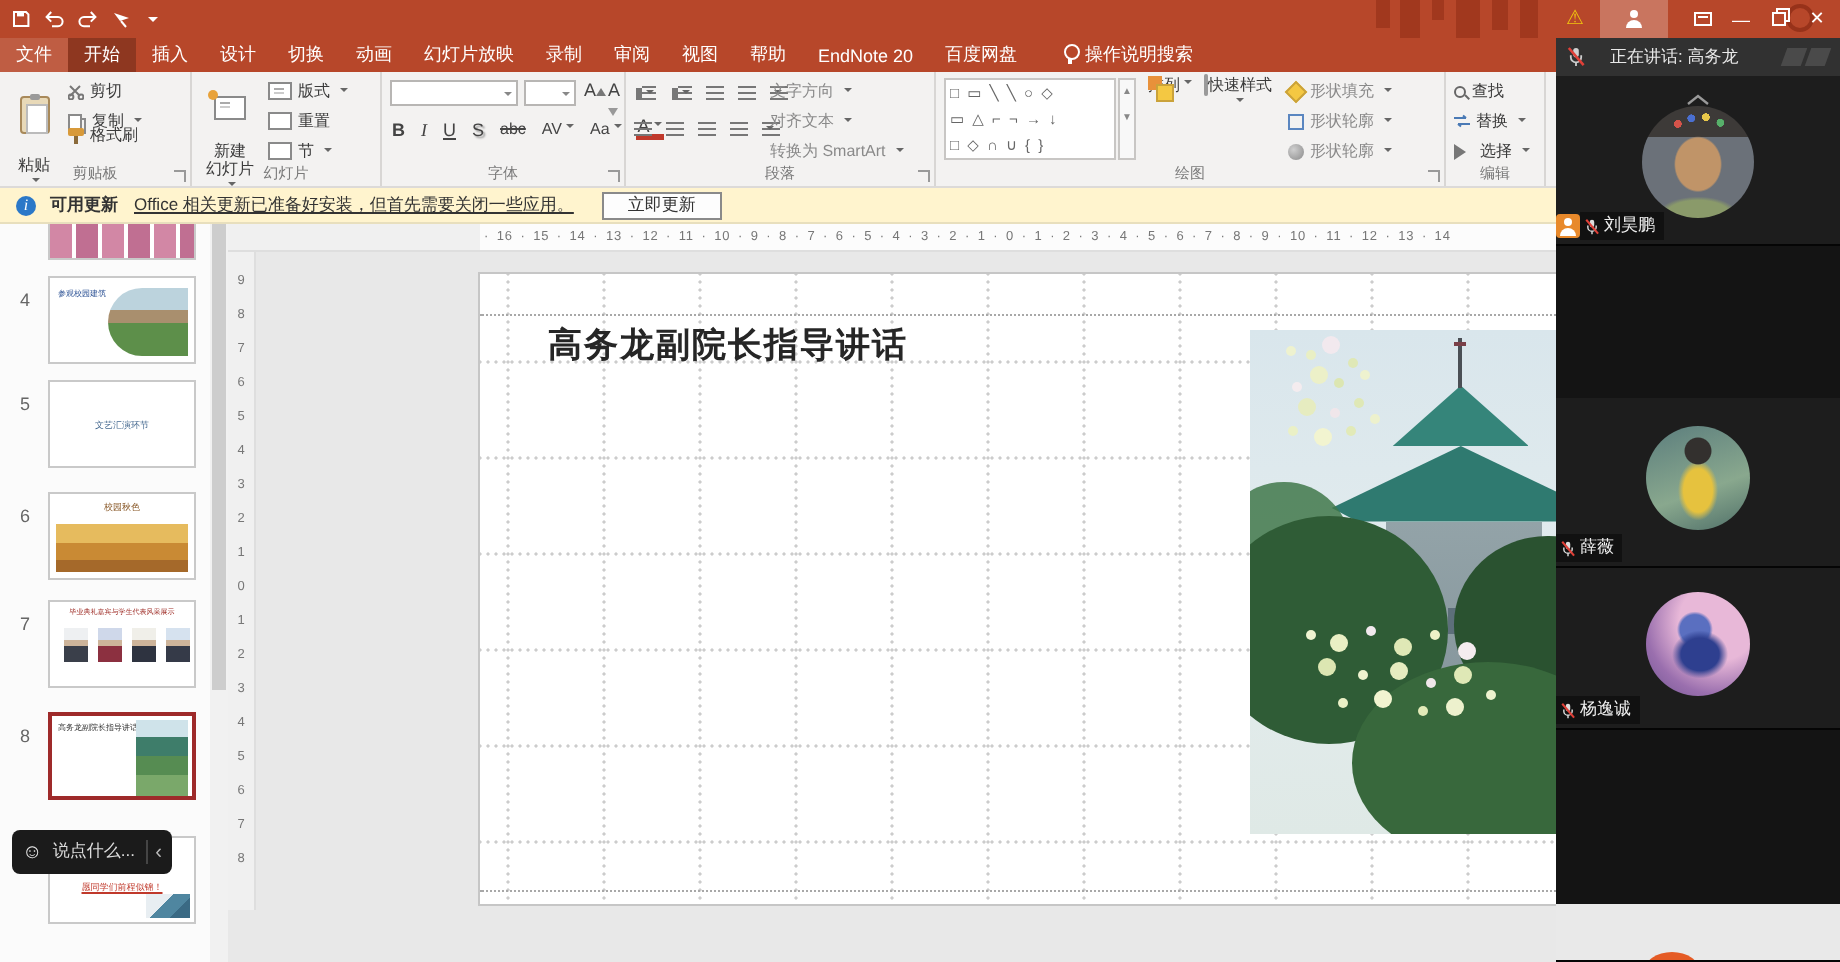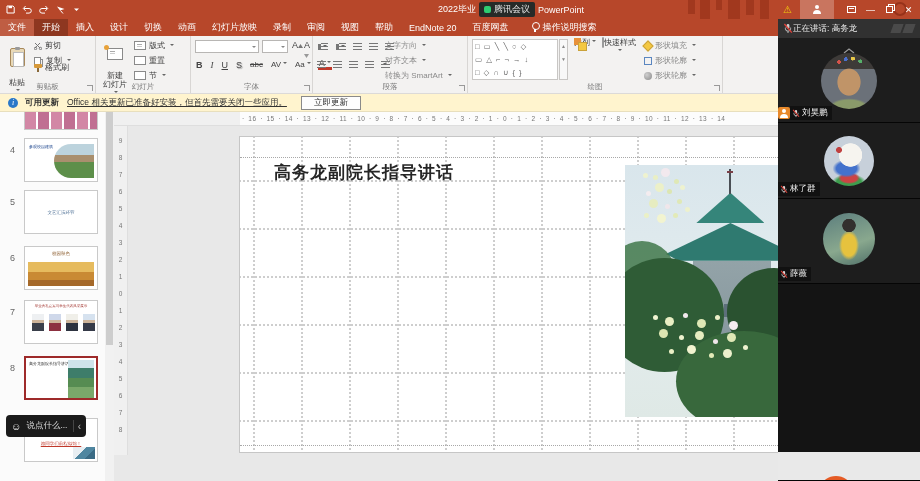--- a/index.html
+++ b/index.html
@@ -168,21 +168,21 @@
   .bl1{left:18px;top:8px;background:#eef2cf;box-shadow:10px 2px 0 #e9efc4,20px -3px 0 2px #f2e9ee,31px 6px 0 #dfe8b6,14px 12px 0 2px #ecf0c8,3px 18px 0 #f4ecef,24px 16px 0 #dce6b2,37px 12px 0 #eef2cf,8px 28px 0 2px #e6ecc0,22px 31px 0 #f0e6ea,34px 26px 0 #dfe8b6,1px 40px 0 #eaf0c6,16px 43px 0 2px #f2f4d0,30px 40px 0 #e2eab8,42px 34px 0 #edf1cd;}
   .bl2{left:28px;top:150px;background:#f0f4d2;box-shadow:14px 4px 0 2px #e9efc4,30px -2px 0 #f2e9ee,46px 6px 0 2px #dfe8b6,62px 0 0 #ecf0c8,78px 8px 0 2px #f4ecef,8px 16px 0 2px #dce6b2,26px 20px 0 #eef2cf,44px 18px 0 2px #e6ecc0,60px 24px 0 #f0e6ea,76px 20px 0 2px #dfe8b6,16px 34px 0 #eaf0c6,36px 32px 0 2px #f2f4d0,56px 38px 0 #e2eab8,72px 36px 0 2px #edf1cd,90px 30px 0 #eef2cf;}
 
   
   .notes{position:absolute;left:114px;top:455px;width:664px;height:26px;background:#f0f0f0;border-top:1px solid #d4d4d4;z-index:4;}
   .nhandle{position:absolute;left:216px;top:2px;width:10px;height:11px;color:#8a8a8a;font-size:7px;text-align:center;line-height:5px;}
   .ntext{position:absolute;left:260px;top:7px;font-size:9px;color:#595959;}
 
   
   .sidebar{position:absolute;left:778px;top:19px;width:142px;height:462px;background:#141414;z-index:40;}
-  .sb-head{position:absolute;left:0;top:0;width:142px;height:19px;background:#313131;display:flex;align-items:center;gap:0;padding-left:5px;color:#e8e8e8;font-size:8.5px;overflow:hidden;}
+  .sb-head{position:absolute;left:0;top:0;width:142px;height:19px;background:#313131;display:flex;align-items:center;gap:12px;padding-left:5px;color:#e8e8e8;font-size:8.5px;overflow:hidden;}
   .sb-logo{position:absolute;right:6px;top:5px;display:flex;}
   .sb-logo i{width:10px;height:9px;background:#4a4a4a;transform:skewX(-20deg);margin-left:2px;}
   .tile{position:absolute;left:0;width:142px;background:#1d1d1d;border-bottom:1px solid #050505;overflow:hidden;}
   .t-1{top:19px;height:85px;}
   .t-2{top:104px;height:76px;}
   .t-3{top:180px;height:85px;}
   .t-4{top:265px;height:81px;}
   .t-5{top:346px;height:87px;}
   .t-6{top:433px;height:29px;background:#e9e9e9;}
   .av{position:absolute;left:50%;transform:translateX(-50%);border-radius:50%;}
@@ -260,28 +260,20 @@
             <path d="M1 1.5 8.5 4 4 5.5z" fill="#fff"></path>
             <path d="M4.5 5.5 7 8.5" stroke="#fff" stroke-width="1"></path>
           </svg>
         </span>
       <span>
           <svg width="7" height="7" viewBox="0 0 7 7">
             <path d="M1 2.5h5L3.5 5z" fill="#fff"></path>
           </svg>
         </span>
     </div>
-    <div class="title">
-      <span>2022毕业</span>
-      <span class="chip">
-          <i></i>
-          <span>腾讯会议</span>
-        </span>
-      <span>PowerPoint</span>
-    </div>
     <div class="tb-right">
       <span class="warn">⚠</span>
       <span class="acct">
           <span class="person"></span>
         </span>
       <span class="wbtn">
           <span class="ribopt"></span>
         </span>
       <span class="wbtn">—</span>
       <span class="wbtn">
@@ -430,20 +422,37 @@
           <span>形状轮廓</span>
         </div>
       <div class="srow gray dd" style="left:176px;top:33px">
           <span class="ico-eff"></span>
           <span>形状轮廓</span>
         </div>
       <div class="glabel">绘图</div>
       <div class="launch"></div>
     </div>
 
+    <div class="rgroup g-edit">
+      <div class="srow" style="left:4px;top:3px">
+          <span class="mag"></span>
+          <span>查找</span>
+        </div>
+      <div class="srow dd" style="left:4px;top:18px">
+          <svg width="8" height="7" viewBox="0 0 8 7">
+            <path d="M0 2h6M6 2 4.5 .7M8 5H2M2 5l1.5 1.3" stroke="#4a7ab5" fill="none"></path>
+          </svg>
+          <span>替换</span>
+        </div>
+      <div class="srow dd" style="left:4px;top:33px">
+          <span class="ico-sel"></span>
+          <span>选择</span>
+        </div>
+      <div class="glabel">编辑</div>
+    </div>
 
     <div class="rgroup g-net">
       <div class="bigbtn" style="left:2px;width:40px"><span class="ico-cloud bic"></span><span>保存到
 百度网盘</span></div>
       <div class="glabel">保存</div>
     </div>
   </div>
 
   <div class="notif">
     <span class="info-ic">i</span>
@@ -577,50 +586,50 @@
               <rect x="3.6" y="1" width="2.8" height="4.6" rx="1.4" fill="#ddd"></rect>
               <path d="M2.4 4.6v1a2.6 2.6 0 0 0 5.2 0v-1" stroke="#ddd" fill="none" stroke-width=".9"></path>
               <line x1="5" y1="8.4" x2="5" y2="10" stroke="#ddd" stroke-width=".9"></line>
               <line x1="1.4" y1="1" x2="8.8" y2="9.6" stroke="#e04038" stroke-width="1.3"></line>
             </svg>
             <span>刘昊鹏</span>
           </span>
       </div>
     </div>
 
-    <div class="tile t-2">
-      <div class="av av2"></div>
-      <div class="ntag">
-          <span class="tag">
-            <svg width="8" height="9" viewBox="0 0 10 11">
-              <rect x="3.6" y="1" width="2.8" height="4.6" rx="1.4" fill="#ddd"></rect>
-              <path d="M2.4 4.6v1a2.6 2.6 0 0 0 5.2 0v-1" stroke="#ddd" fill="none" stroke-width=".9"></path>
-              <line x1="5" y1="8.4" x2="5" y2="10" stroke="#ddd" stroke-width=".9"></line>
-              <line x1="1.4" y1="1" x2="8.8" y2="9.6" stroke="#e04038" stroke-width="1.3"></line>
-            </svg>
-            <span>林了群</span>
-          </span>
-        </div>
-    </div>
 
     <div class="tile t-3">
       <div class="av av3"></div>
       <div class="ntag">
           <span class="tag">
             <svg width="8" height="9" viewBox="0 0 10 11">
               <rect x="3.6" y="1" width="2.8" height="4.6" rx="1.4" fill="#ddd"></rect>
               <path d="M2.4 4.6v1a2.6 2.6 0 0 0 5.2 0v-1" stroke="#ddd" fill="none" stroke-width=".9"></path>
               <line x1="5" y1="8.4" x2="5" y2="10" stroke="#ddd" stroke-width=".9"></line>
               <line x1="1.4" y1="1" x2="8.8" y2="9.6" stroke="#e04038" stroke-width="1.3"></line>
             </svg>
             <span>薛薇</span>
           </span>
         </div>
     </div>
 
+    <div class="tile t-4">
+      <div class="av av4"></div>
+      <div class="ntag">
+          <span class="tag">
+            <svg width="8" height="9" viewBox="0 0 10 11">
+              <rect x="3.6" y="1" width="2.8" height="4.6" rx="1.4" fill="#ddd"></rect>
+              <path d="M2.4 4.6v1a2.6 2.6 0 0 0 5.2 0v-1" stroke="#ddd" fill="none" stroke-width=".9"></path>
+              <line x1="5" y1="8.4" x2="5" y2="10" stroke="#ddd" stroke-width=".9"></line>
+              <line x1="1.4" y1="1" x2="8.8" y2="9.6" stroke="#e04038" stroke-width="1.3"></line>
+            </svg>
+            <span>杨逸诚</span>
+          </span>
+        </div>
+    </div>
 
 
     <div class="tile t-6">
       <div class="orange-arc"></div>
     </div>
   </div>
 
 </div>
 
 </body></html>

